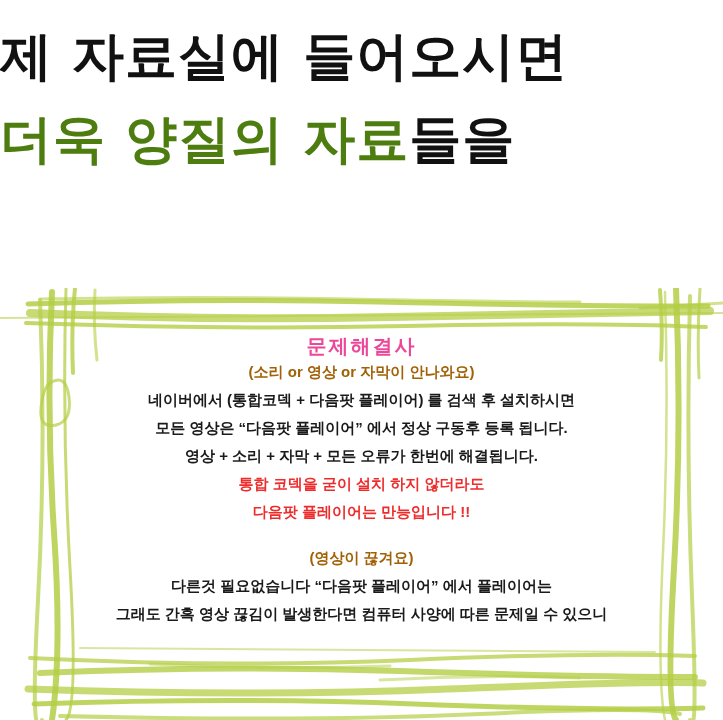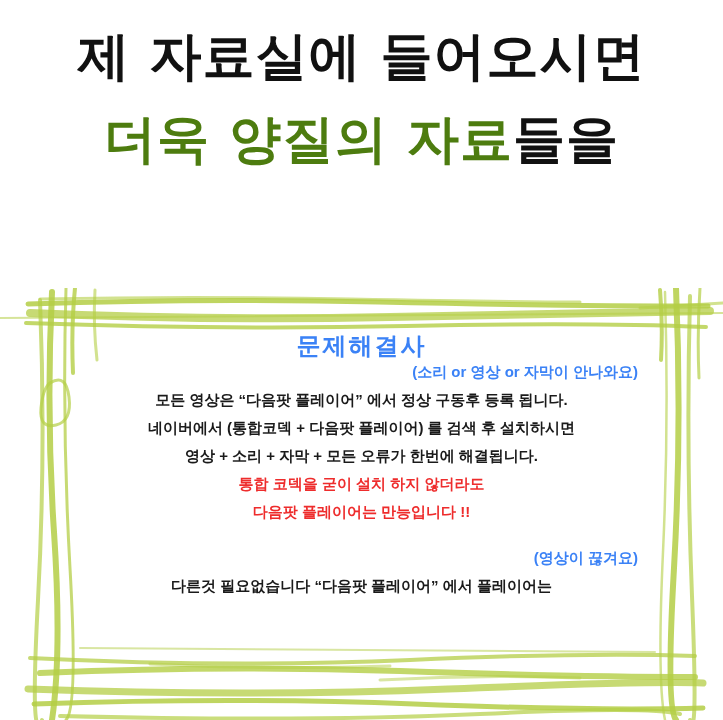--- a/index.html
+++ b/index.html
@@ -13,21 +13,20 @@
     background: #ffffff;
     overflow: hidden;
   }
 
   
   .header {
     position: absolute;
     top: 14px;
     left: 0;
     width: 723px;
-    text-align: center;
     font-family: "DejaVu Serif", serif;
     font-weight: bold;
     color: #111111;
   }
   .h-line {
     height: 83px;
     line-height: 83px;
     font-size: 52px;
     letter-spacing: 1px;
     white-space: nowrap;
@@ -51,30 +50,29 @@
   .notice-content {
     position: absolute;
     left: 85px;
     right: 85px;
     top: 46px;
     text-align: center;
     color: #1a1a1a;
     font-weight: bold;
   }
   .n-title {
-    font-size: 24px;
+    font-size: 20px;
     line-height: 24px;
     letter-spacing: 2px;
-    color: #3b82f6;
+    color: #ec4899;
   }
   .n-heading {
     font-size: 15px;
     line-height: 28px;
-    color: #3b82f6;
-    text-align: right;
+    color: #a16207;
   }
   .n-line {
     font-size: 15px;
     line-height: 28px;
     white-space: nowrap;
     color: #1a1a1a;
   }
   .n-red { color: #ee2c2c; }
   .n-red-underline {
     color: #ee2c2c;
@@ -127,26 +125,27 @@
         <path d="M60,428 q250,6 420,-2 t200,0" stroke-width="4" opacity="0.7"></path>
         <path d="M150,376 q120,6 240,2" stroke-width="3" opacity="0.5"></path>
         <path d="M380,392 q100,-6 200,-2" stroke-width="3" opacity="0.5"></path>
       </g>
     </svg>
 
     <div class="notice-content">
       <div class="n-title">문제해결사</div>
 
       <div class="n-heading">(소리 or 영상 or 자막이 안나와요)</div>
+      <div class="n-line">네이버에서 (통합코덱 + 다음팟 플레이어) 를 검색 후 설치하시면</div>
       <div class="n-line">모든 영상은  “다음팟 플레이어”  에서 정상 구동후 등록 됩니다.</div>
-      <div class="n-line">네이버에서 (통합코덱 + 다음팟 플레이어) 를 검색 후 설치하시면</div>
       <div class="n-line">영상 + 소리 + 자막 + 모든 오류가 한번에 해결됩니다.</div>
       <div class="n-line n-red">통합 코덱을 굳이 설치 하지 않더라도</div>
       <div class="n-line n-red">다음팟 플레이어는 만능입니다 !!</div>
 
       <div class="section-gap"></div>
 
       <div class="n-heading">(영상이 끊겨요)</div>
       <div class="n-line">다른것 필요없습니다  “다음팟 플레이어” 에서 플레이어는</div>
+      <div class="n-line">그래도 간혹 영상 끊김이 발생한다면 컴퓨터 사양에 따른 문제일 수 있으니</div>
     </div>
 
   </div>
 </div>
 
 </body></html>

